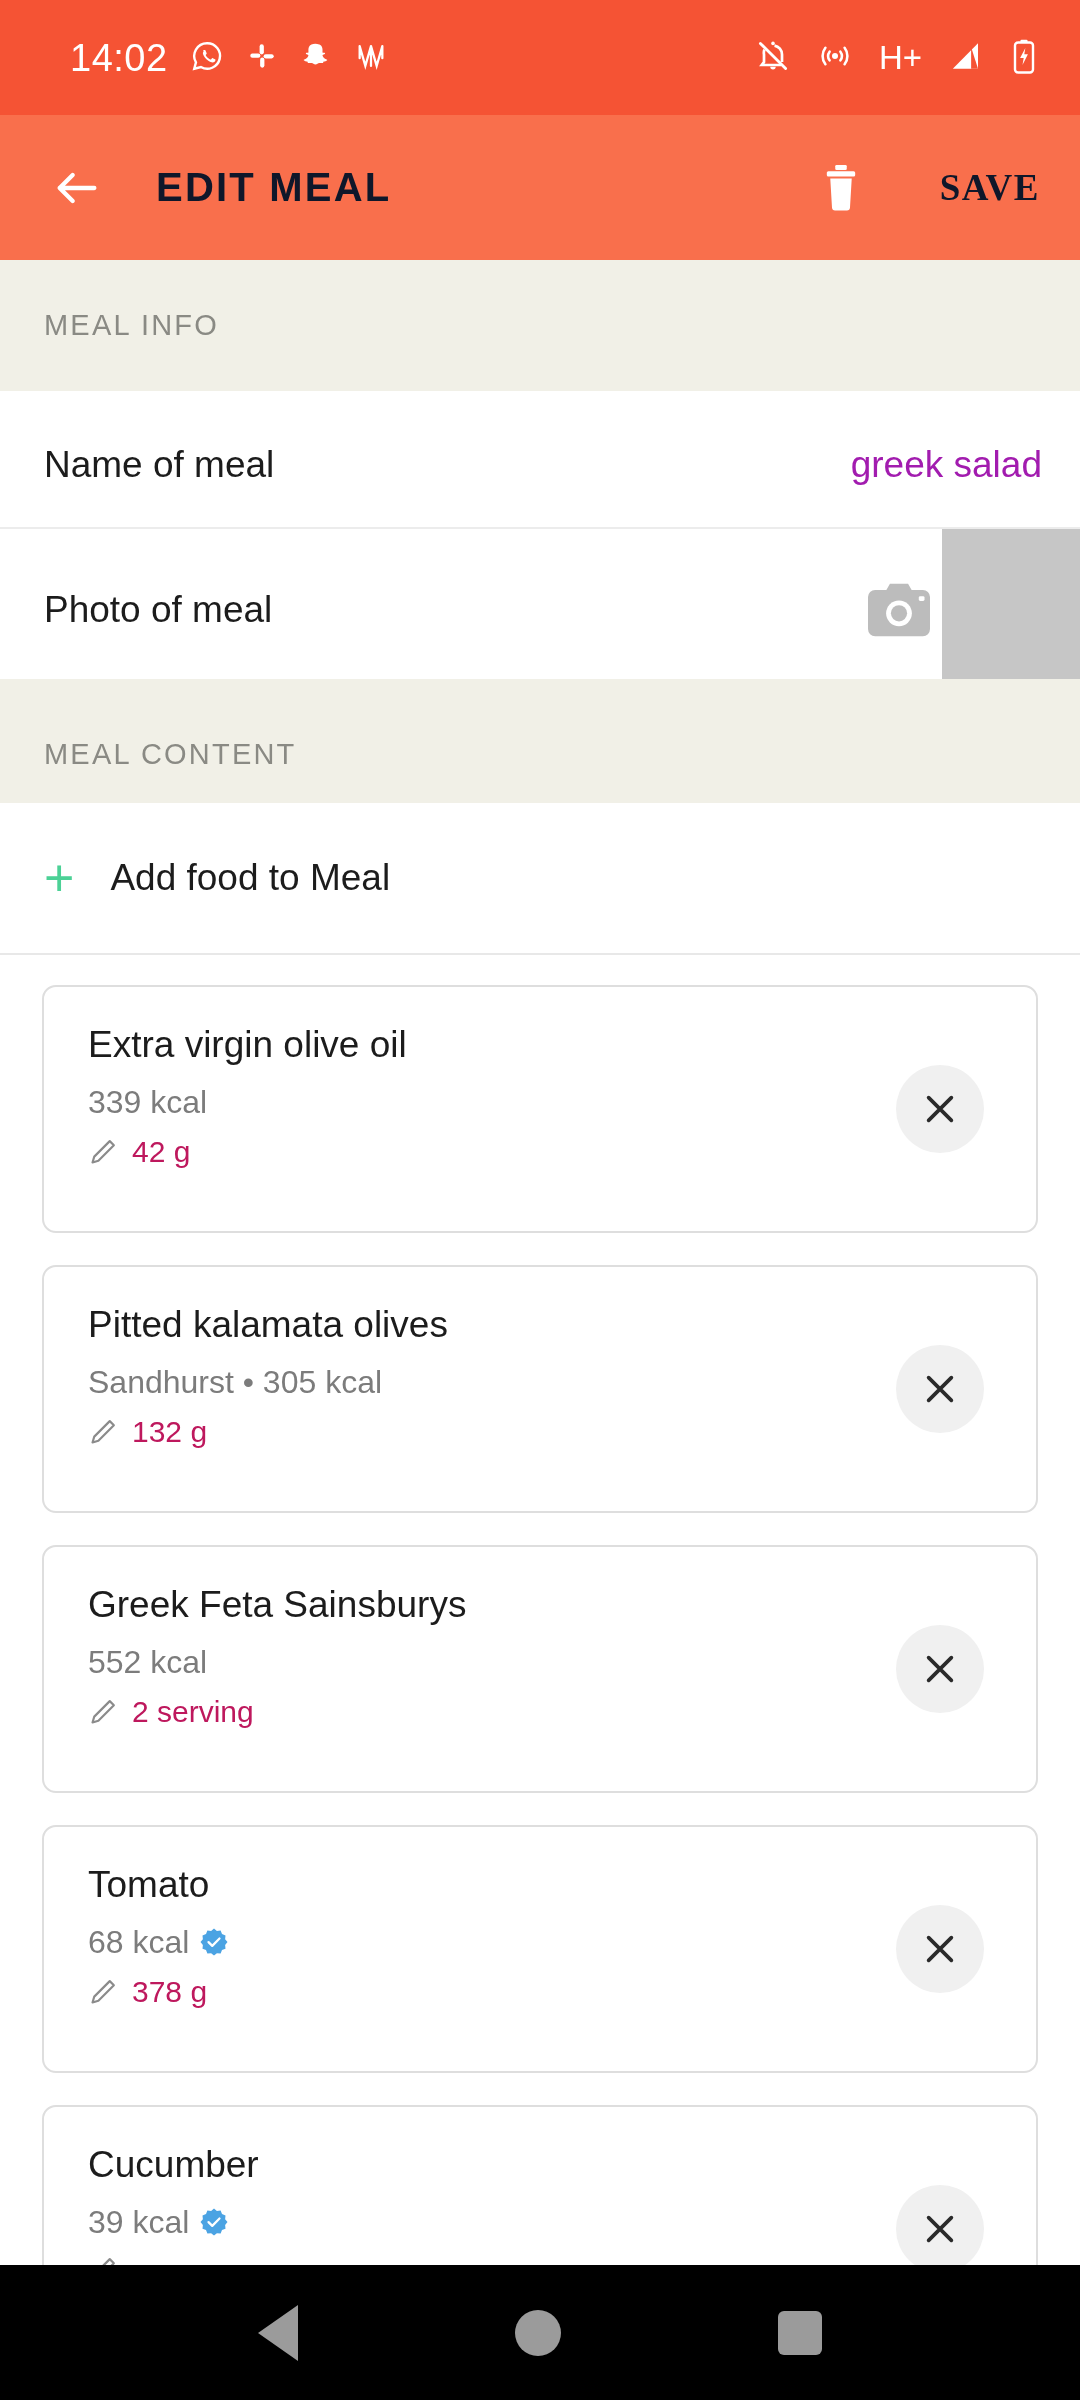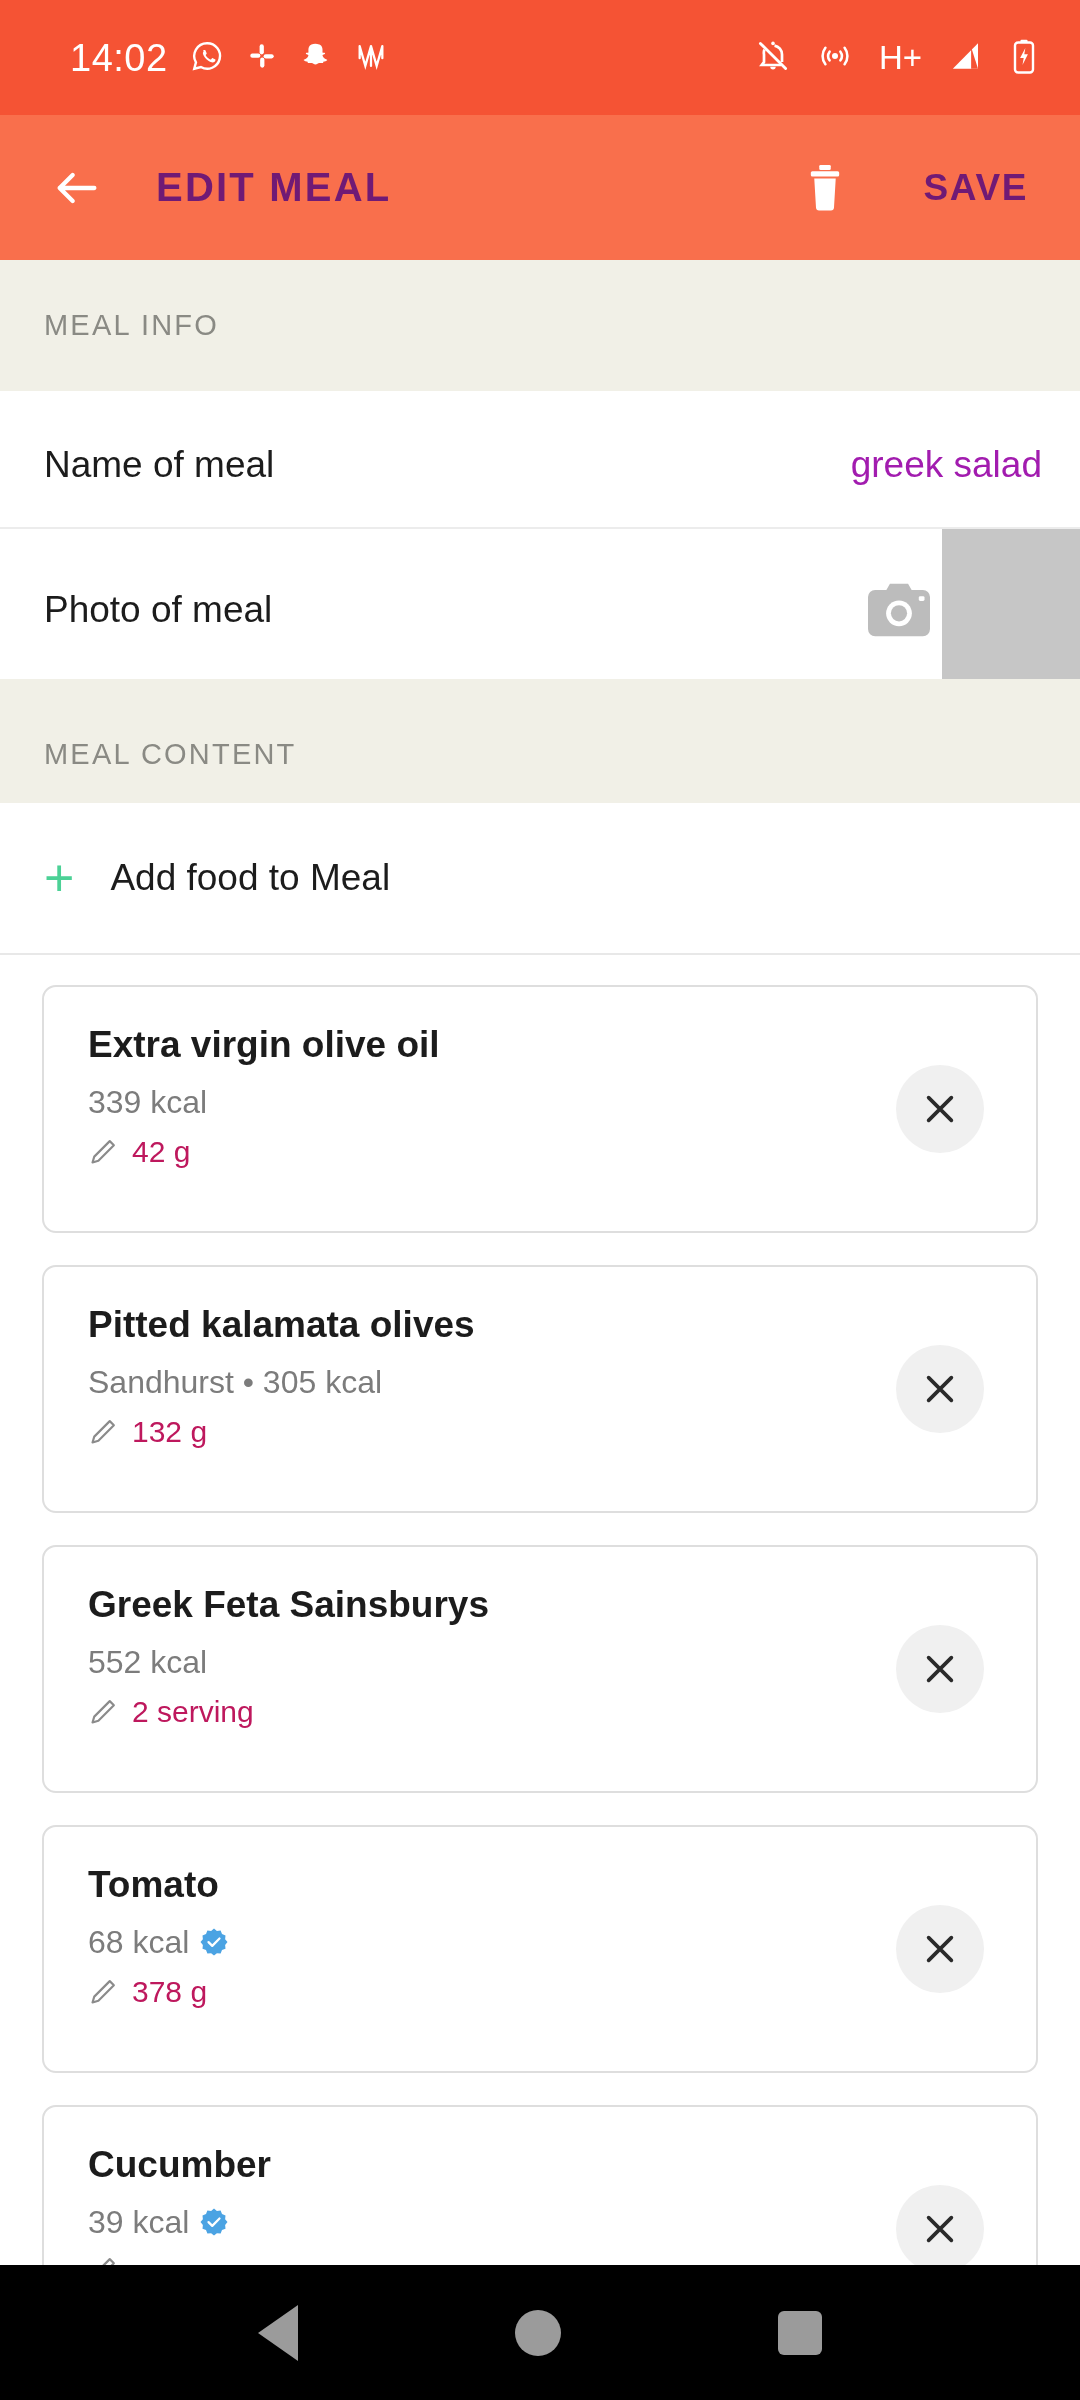--- a/index.html
+++ b/index.html
@@ -31,39 +31,40 @@
   .status-time { font-size: 38px; font-weight: 400; letter-spacing: 0.5px; line-height: 1; }
   .status-right { display: flex; align-items: center; gap: 26px; }
   .sicon { display: block; }
 
   
   .app-bar {
     height: 145px;
     background: #F96F4C;
     display: flex;
     align-items: center;
-    padding: 0 52px 0 44px;
-    color: #701a75;
+    padding: 0 40px 0 44px;
+    color: #0f172a;
   }
   .back-btn { width: 66px; height: 66px; display:flex; align-items:center; justify-content:center; }
   .app-title {
     font-size: 40px;
     font-weight: 700;
     letter-spacing: 2.2px;
     margin-left: 46px;
     white-space: nowrap;
   }
   .app-bar-spacer { flex: 1; }
   .trash-btn { width: 70px; height: 70px; display:flex; align-items:center; justify-content:center; }
   .save-btn {
     font-size: 37px;
     font-weight: 600;
     letter-spacing: 1.6px;
     margin-left: 64px;
     white-space: nowrap;
+    font-family: Liberation Serif, serif;
   }
 
   
   .section-header {
     background: #F1F0E7;
     height: 131px;
     display: flex;
     align-items: center;
     padding-left: 44px;
     color: #8A8A84;
@@ -123,21 +124,21 @@
     position: relative;
     border: 2px solid #DEDEDE;
     border-radius: 14px;
     background: #ffffff;
     height: 248px;
     margin-bottom: 32px;
     padding: 38px 0 0 44px;
   }
   .food-name {
     font-size: 37px;
-    font-weight: 700;
+    font-weight: 400;
     color: #1c1c1c;
     line-height: 1.1;
     margin-bottom: 18px;
   }
   .food-sub {
     font-size: 32px;
     color: #7C7C7C;
     display: flex;
     align-items: center;
     gap: 10px;

